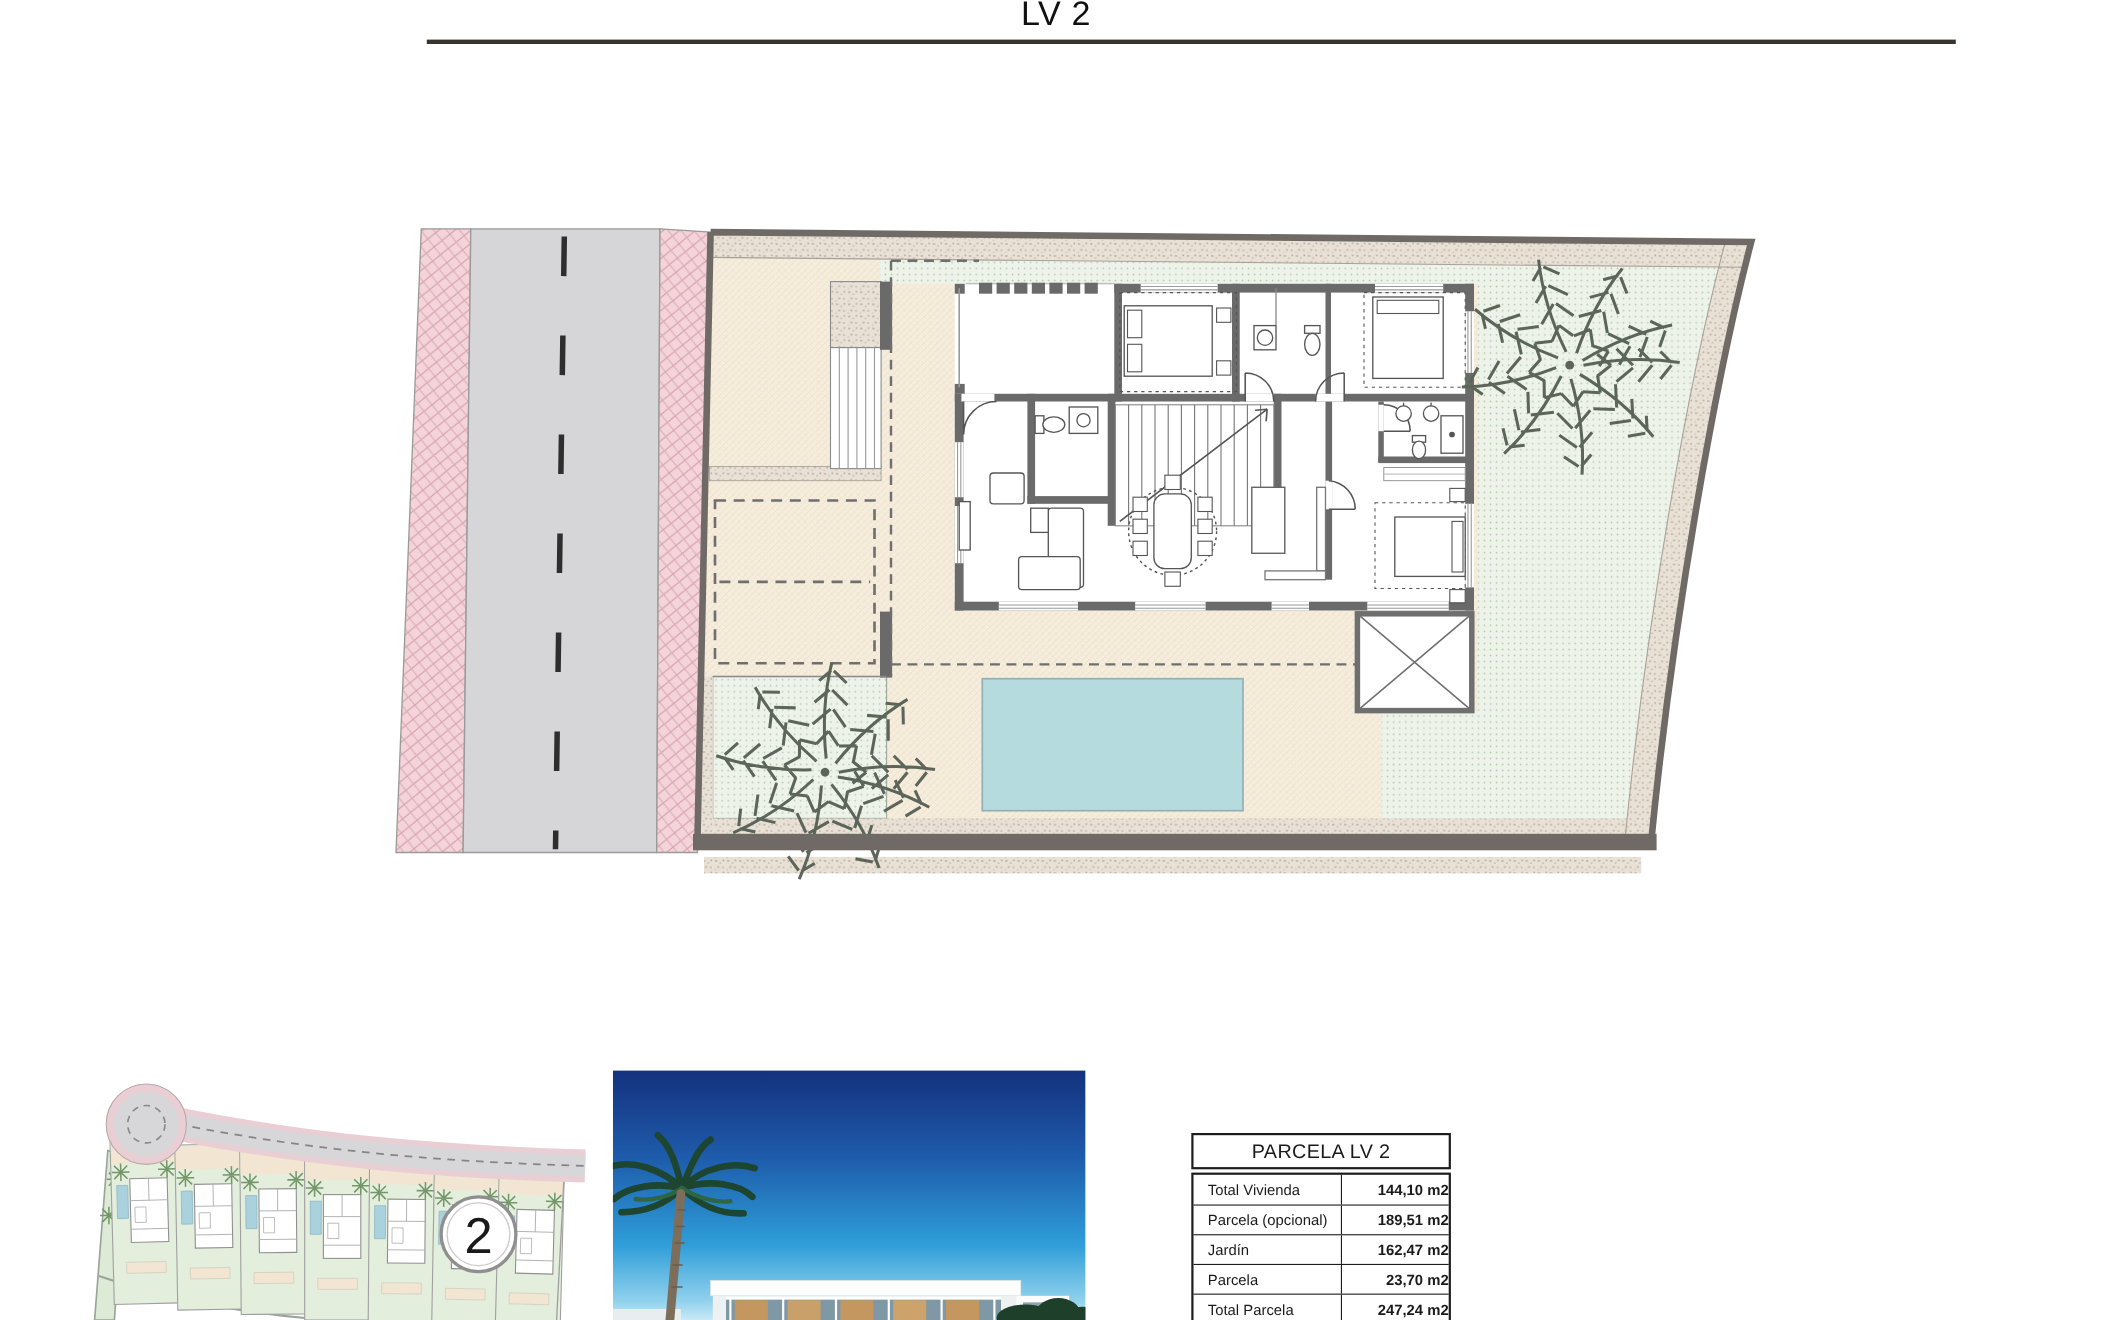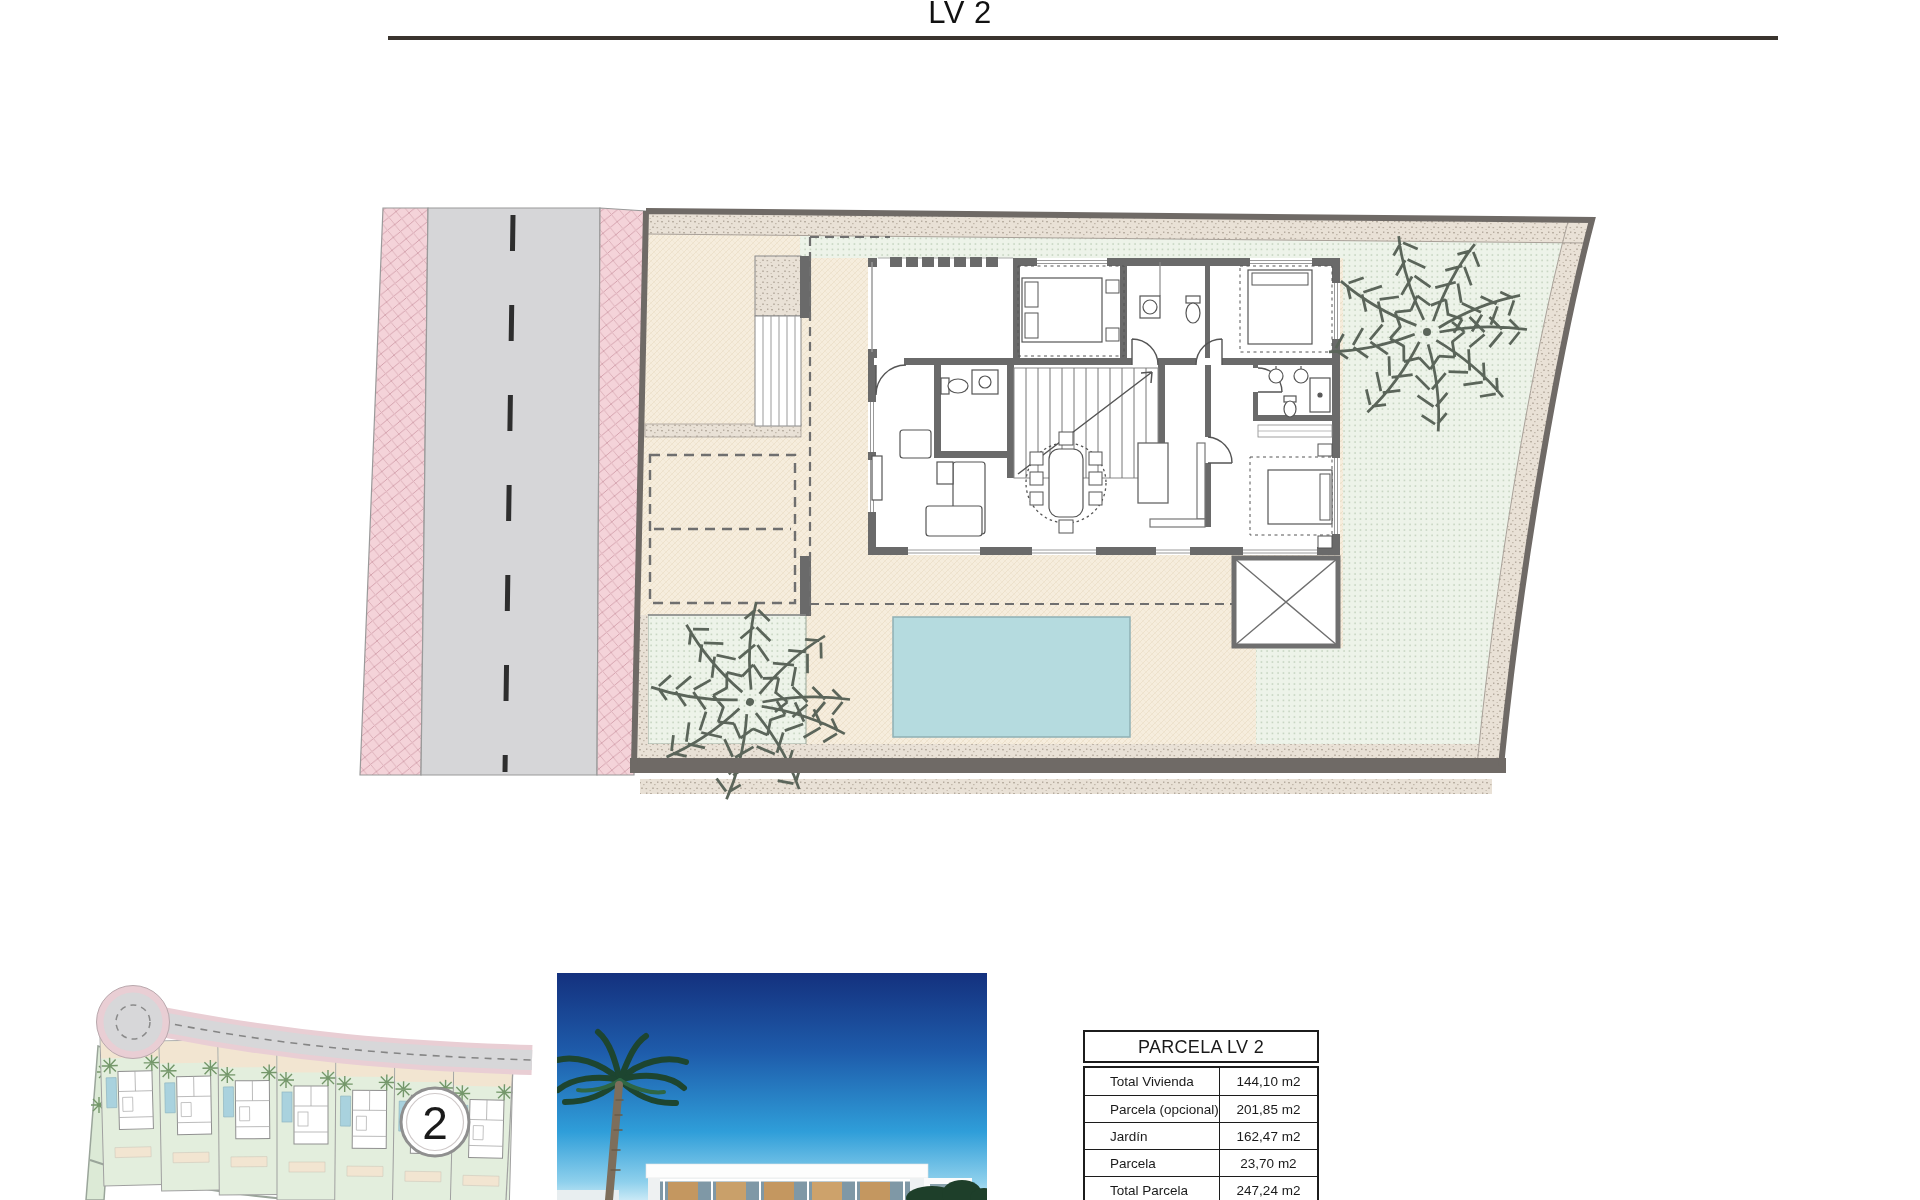--- a/index.html
+++ b/index.html
@@ -15,23 +15,23 @@
   .mini-svg   { position:absolute; left:80px; top:965px; width:460px; height:235px; }
   .villa      { position:absolute; left:557px; top:973px; width:430px; height:227px; overflow:hidden; }
   .villa svg  { display:block; }
 
   .areas-table { position:absolute; left:1083px; top:1030px; width:236px; font-size:14px; }
   .areas-table .thead { border:2px solid #1c1c1c; background:#fff; height:33px; line-height:30px;
                         text-align:center; font-size:18px; font-weight:400; letter-spacing:0.3px; }
   .areas-table .tbody { border:2px solid #1c1c1c; margin-top:3px; background:#fff; }
   .trow { display:flex; height:27px; border-top:1.5px solid #1c1c1c; align-items:center; }
   .trow:first-child { border-top:none; }
-  .tlabel { width:135px; padding-left:25px; border-right:1.5px solid #1c1c1c; height:100%;
+  .tlabel { width:135px; padding-left:13px; border-right:1.5px solid #1c1c1c; height:100%;
             display:flex; align-items:center; font-size:13.5px; }
-  .tvalue { flex:1; text-align:center; font-size:13.5px; }
+  .tvalue { flex:1; text-align:right; font-size:13.5px;font-weight:bold; }
 </style>
 </head>
 <body>
 
 <div id="stage">
 
   <div class="page-title">LV 2</div>
   <div class="title-rule"></div>
 
   <svg class="plan-svg" viewBox="0 0 1920 1200">
@@ -401,21 +401,21 @@
 
   <div class="areas-table">
     <div class="thead">PARCELA LV 2</div>
     <div class="tbody">
       <div class="trow">
         <div class="tlabel">Total Vivienda</div>
         <div class="tvalue">144,10 m2</div>
       </div>
       <div class="trow">
         <div class="tlabel">Parcela (opcional)</div>
-        <div class="tvalue">201,85 m2</div>
+        <div class="tvalue">189,51 m2</div>
       </div>
       <div class="trow">
         <div class="tlabel">Jardín</div>
         <div class="tvalue">162,47 m2</div>
       </div>
       <div class="trow">
         <div class="tlabel">Parcela</div>
         <div class="tvalue">23,70 m2</div>
       </div>
       <div class="trow">

